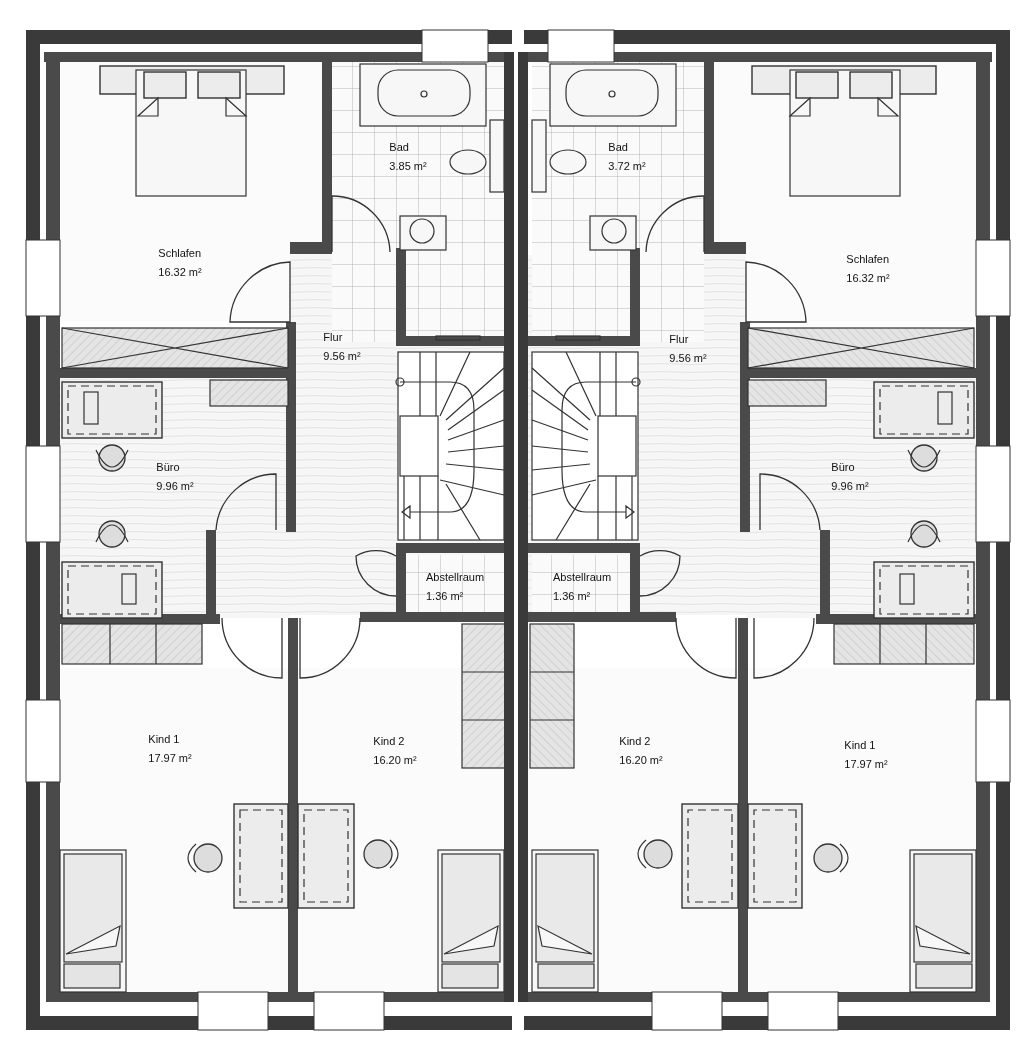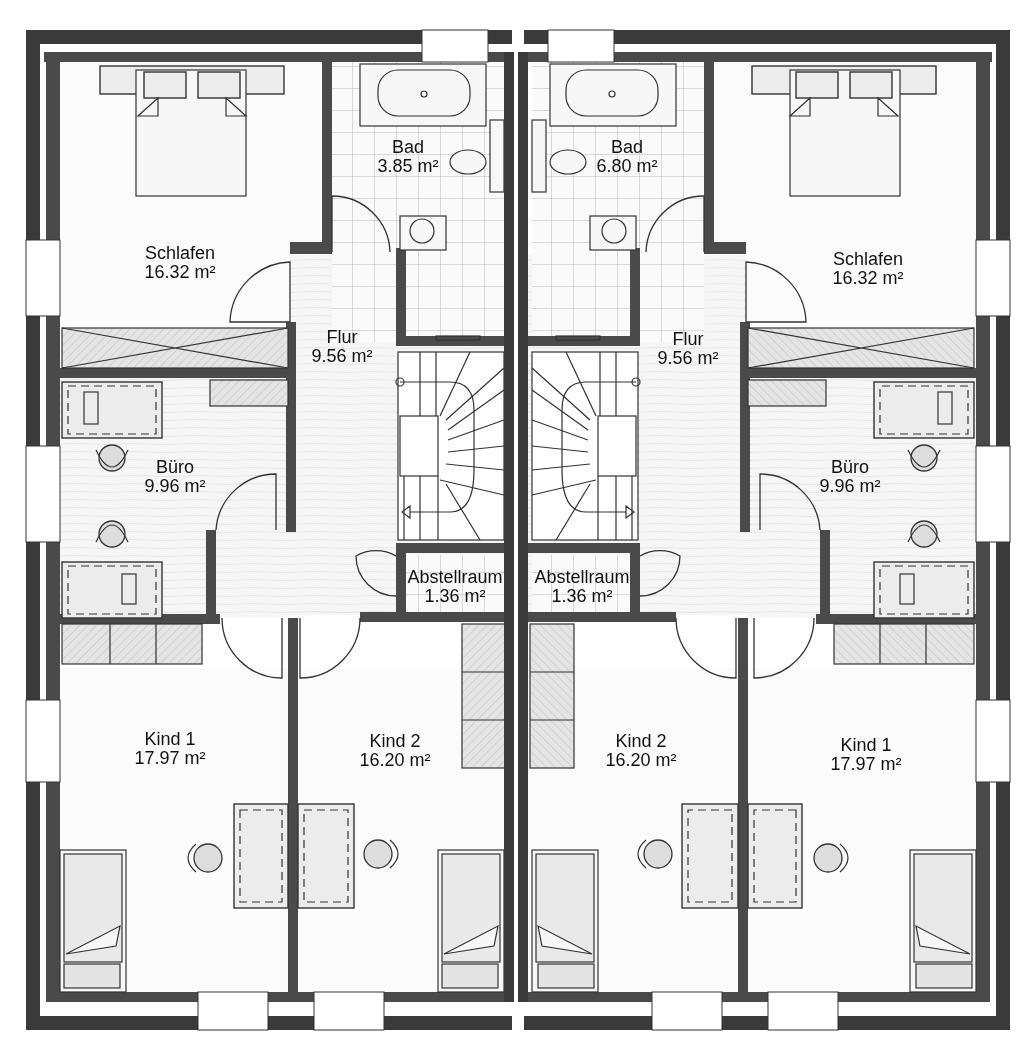--- a/index.html
+++ b/index.html
@@ -8,21 +8,21 @@
     #plan { position: absolute; left: 0; top: 0; width: 1024px; height: 1048px; }
     .wall { fill: #3a3a3a; }
     .wall-inner { fill: #4a4a4a; }
     .room-white { fill: #fbfbfb; }
     .thin { stroke: #333; stroke-width: 1.2; fill: none; }
     .furn { fill: #ececec; stroke: #333; stroke-width: 1.4; }
     .furn-light { fill: #f7f7f7; stroke: #333; stroke-width: 1.2; }
     .dash { stroke: #333; stroke-width: 1.2; fill: none; stroke-dasharray: 8 5; }
     .door { stroke: #333; stroke-width: 1.3; fill: none; }
     .window { fill: #ffffff; stroke: #333; stroke-width: 1; }
-    .label { position: absolute; text-align: center; font-size: 18px; line-height: 19px;
+    .label { position: absolute; text-align: left; font-size: 11px; line-height: 19px;
              color: #111; white-space: nowrap; transform: translateX(-50%); }
     .label span { display: block; }
   </style>
 </head>
 <body>
 
 <svg id="plan" viewBox="0 0 1024 1048" xmlns="http://www.w3.org/2000/svg">
   <defs>
     <pattern id="tiles" width="22" height="22" patternUnits="userSpaceOnUse">
       <rect width="22" height="22" fill="#fafafa"></rect>
@@ -188,21 +188,21 @@
   <span>Kind 2</span>
   <span>16.20 m²</span>
 </div>
 
 <div class="label" style="left:868px; top:250px;">
   <span>Schlafen</span>
   <span>16.32 m²</span>
 </div>
 <div class="label" style="left:627px; top:138px;">
   <span>Bad</span>
-  <span>6.80 m²</span>
+  <span>3.72 m²</span>
 </div>
 <div class="label" style="left:688px; top:330px;">
   <span>Flur</span>
   <span>9.56 m²</span>
 </div>
 <div class="label" style="left:850px; top:458px;">
   <span>Büro</span>
   <span>9.96 m²</span>
 </div>
 <div class="label" style="left:582px; top:568px;">

